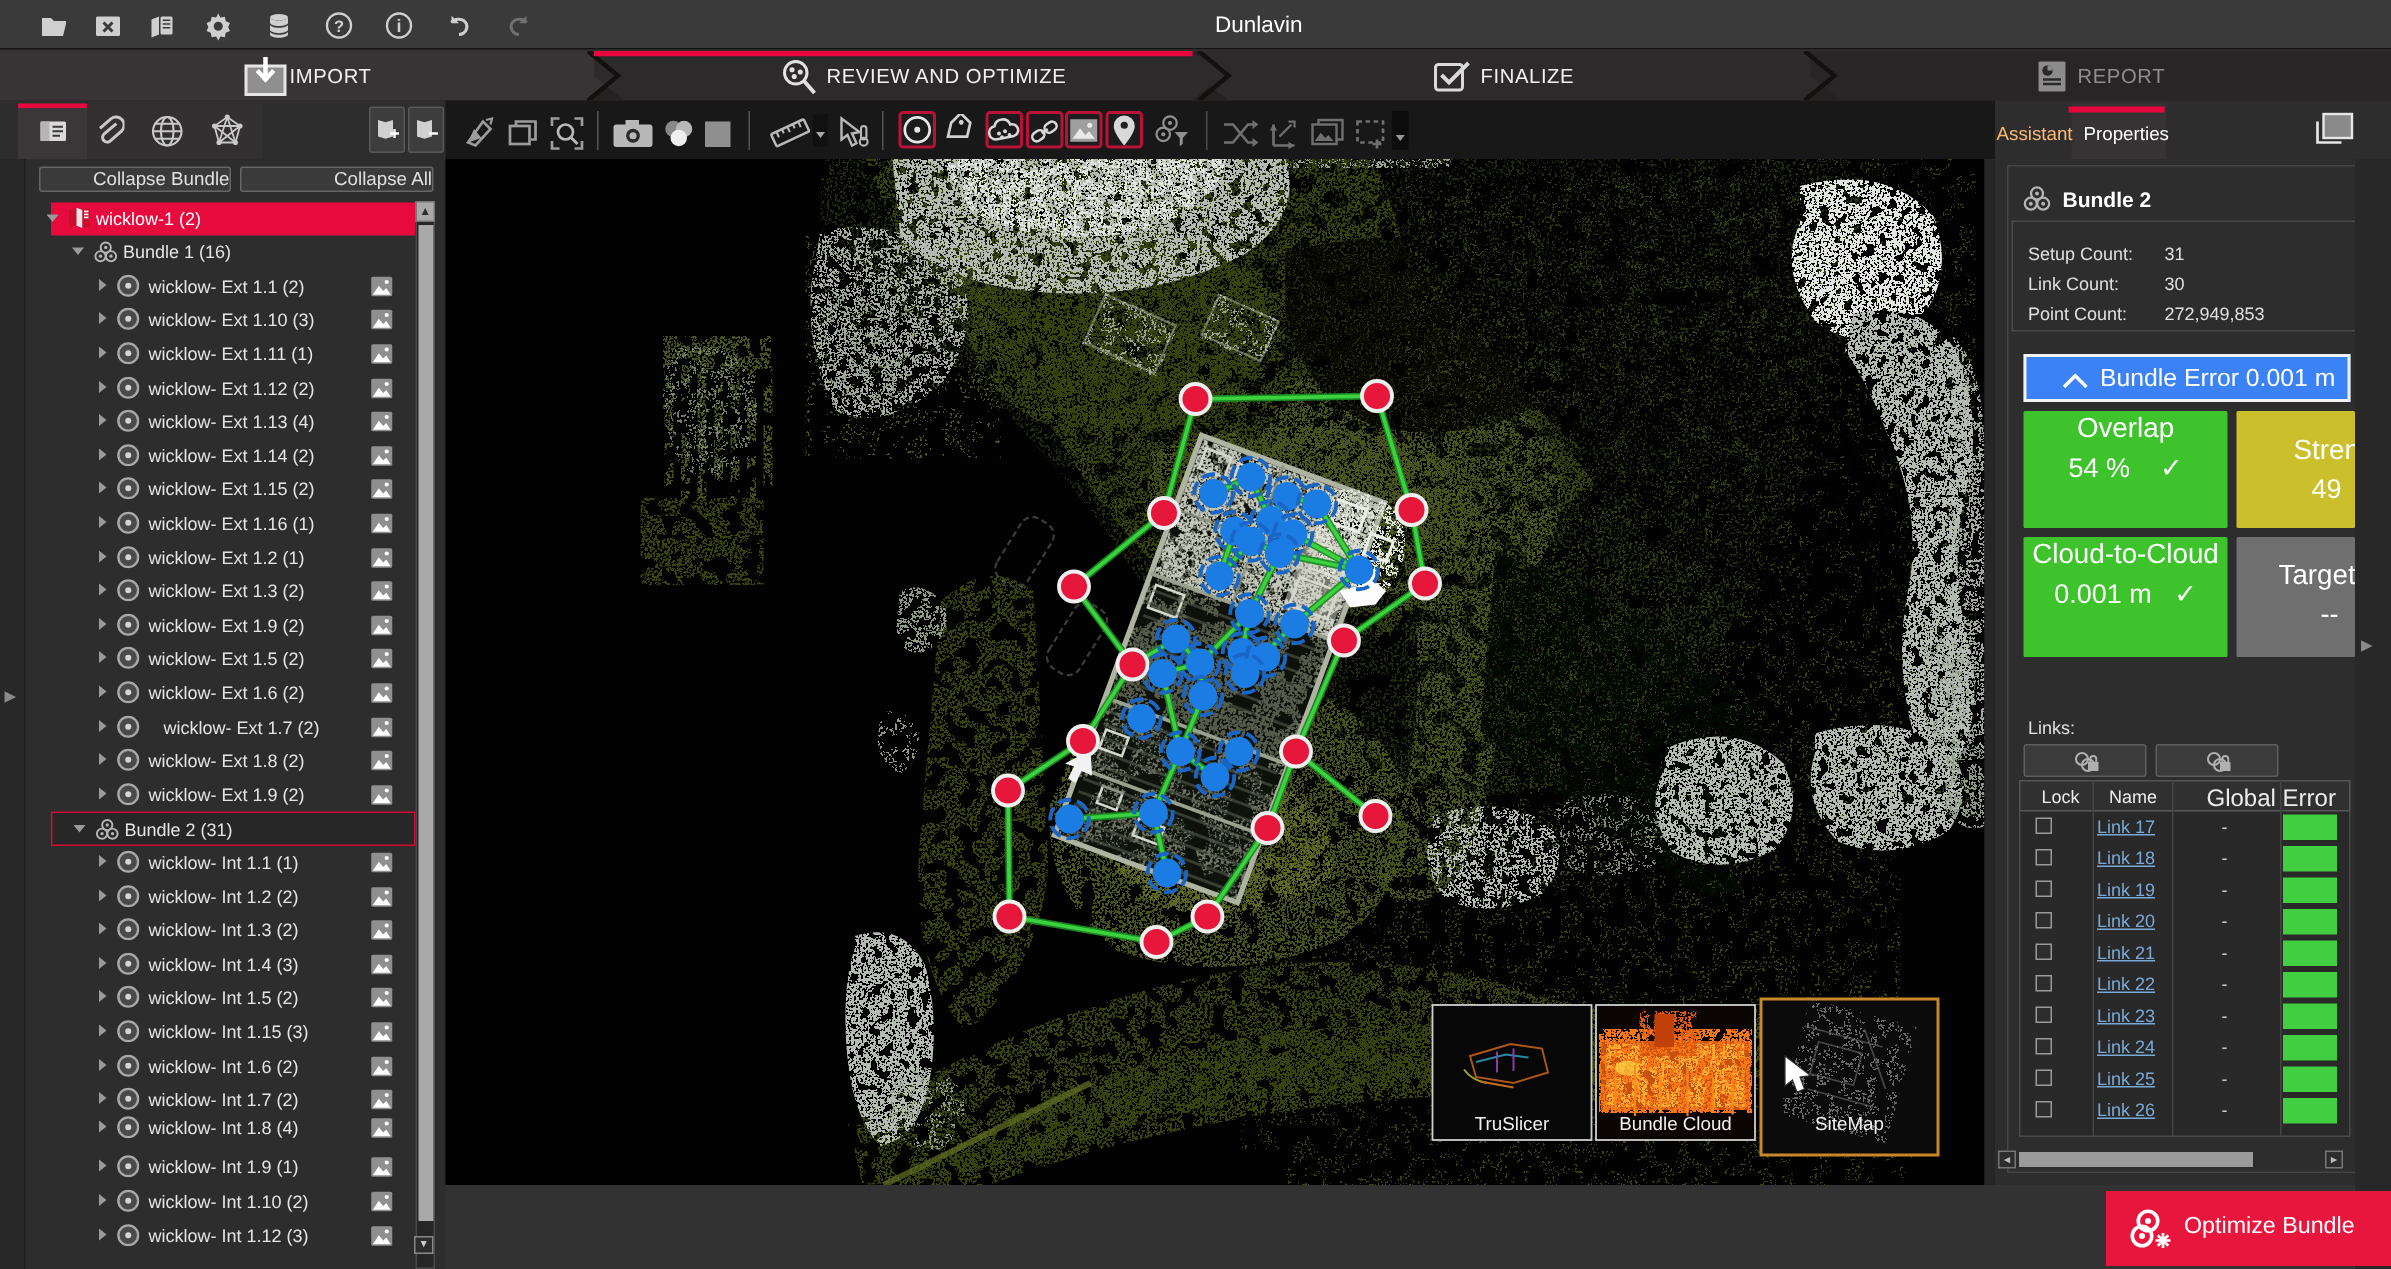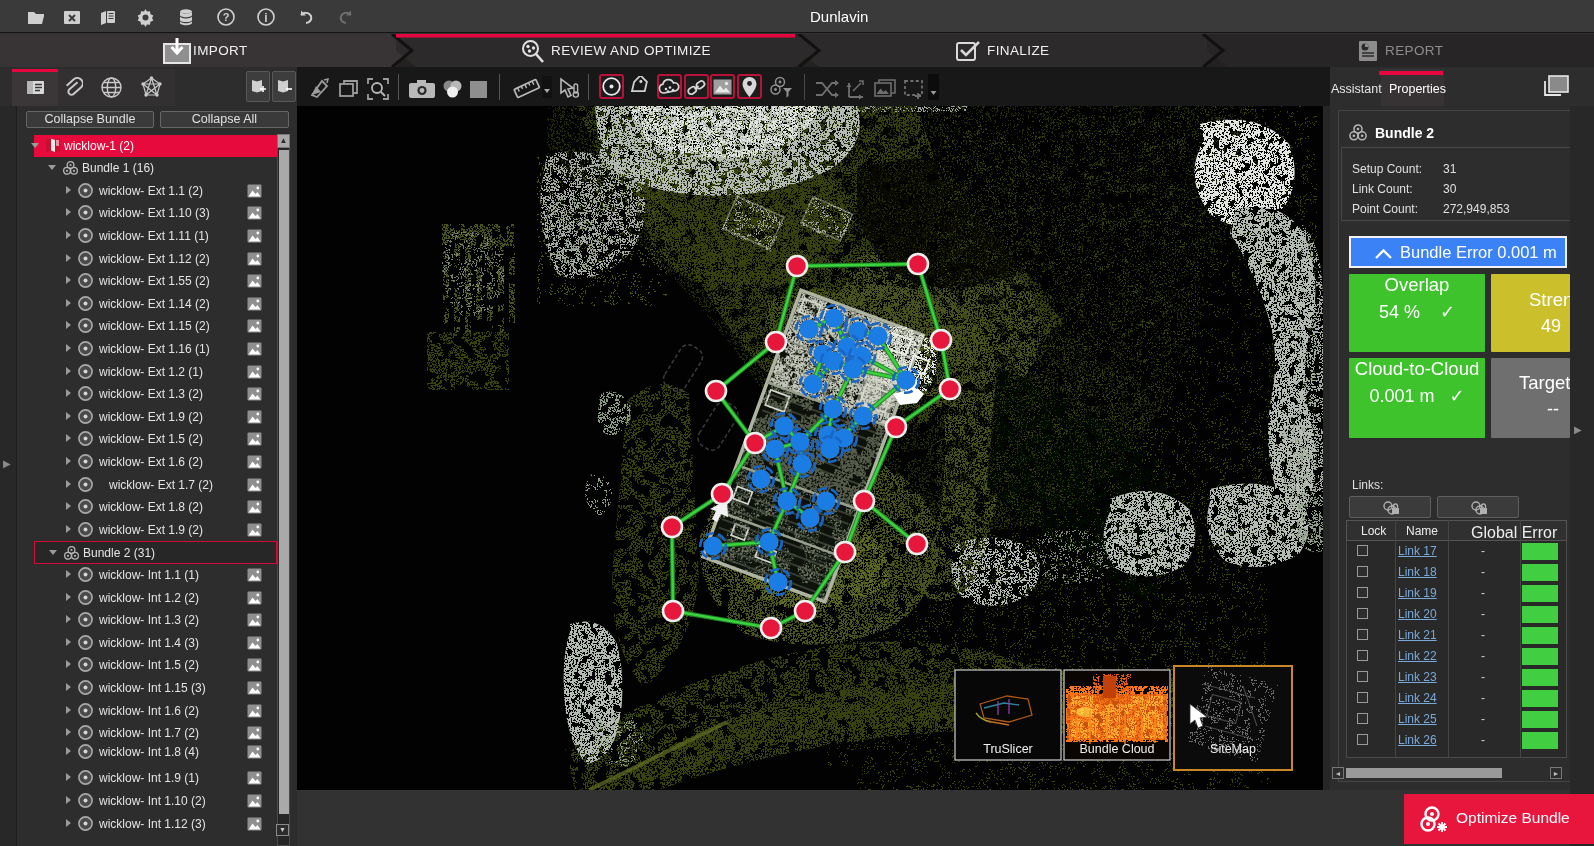--- a/index.html
+++ b/index.html
@@ -6,21 +6,21 @@
 #titlebar{position:absolute;left:0;top:0;width:1594px;height:33px;background:#3a3a3a;border-bottom:1px solid #141414;}
 #title{position:absolute;left:810px;top:8px;color:#fff;font-size:15px;}
 .tbi{position:absolute;top:7px;}
 #tabbar{position:absolute;left:0;top:34px;width:1594px;height:33px;background:#242121;}
 .tabtxt{position:absolute;top:9px;font-size:13.5px;color:#f0f0f0;letter-spacing:0.4px;}
 #toolrow{position:absolute;left:0;top:67px;width:1594px;height:39px;background:#2d2d2d;}
 #toolmid{position:absolute;left:297px;top:67px;width:1033px;height:39px;background:#181818;}
 #lpanel{position:absolute;left:0;top:106px;width:297px;height:740px;background:#2d2d2d;}
 #lstrip{position:absolute;left:0;top:106px;width:17px;height:740px;background:#282828;border-right:1px solid #1e1e1e;}
 #lstrip .arr{position:absolute;left:3px;top:352px;color:#8a8a8a;font-size:10px;}
-.cbtn{position:absolute;height:17px;background:#3a3a3a;border:1px solid #666;border-radius:2px;color:#e0e0e0;font-size:12.5px;text-align:center;line-height:15px;}
+.cbtn{position:absolute;height:17px;background:#3a3a3a;border:1px solid #666;border-radius:2px;color:#e0e0e0;font-size:12.5px;text-align:right;line-height:15px;}
 .trow{position:absolute;left:17px;width:260px;height:22.6px;color:#e4e4e4;font-size:12px;}
 .trow.sel{background:#e60b3c;left:34px;width:243px;}
 .trow.sel2{border:1.5px solid #d40b38;background:#272727;left:34px;width:243px;}
 .tname{position:absolute;top:4px;white-space:nowrap;}
 .ticon{position:absolute;top:3px;}
 .car{position:absolute;top:6px;width:0;height:0;border-left:5px solid #9a9a9a;border-top:4.5px solid transparent;border-bottom:4.5px solid transparent;}
 .car.open{border-left:4.5px solid transparent;border-top:5.5px solid #9a9a9a;border-right:4.5px solid transparent;border-bottom:none;top:8px;}
 #viewport{position:absolute;left:297px;top:106px;width:1026px;height:684px;background:#020202;}
 #vpborder{position:absolute;left:1323px;top:106px;width:7px;height:684px;background:#262626;}
 #bottombar{position:absolute;left:297px;top:790px;width:1297px;height:56px;background:#323232;}
@@ -357,21 +357,21 @@
           <path d="M1.5 12.5 L5.5 6.5 L8.5 10 L10.5 8 L13.5 12.5 Z" fill="#fcfcfc"></path>
           <circle cx="10.8" cy="4" r="1.4" fill="#fcfcfc"></circle>
         </svg></span>
     </div>
 <div class="trow" style="top:270.1px">
       <span class="car" style="left:49px"></span>
       <span class="ticon" style="left:61px"><svg width="15" height="15" viewBox="0 0 15 15">
           <circle cx="7.5" cy="7.5" r="6.6" fill="#4a4a4a" stroke="#a9a9a9" stroke-width="1.6"></circle>
           <circle cx="7.5" cy="7.5" r="2" fill="#d6d6d6"></circle>
         </svg></span>
-      <span class="tname" style="left:82px">wicklow- Ext 1.55 (2)</span>
+      <span class="tname" style="left:82px">wicklow- Ext 1.13 (4)</span>
       <span class="ticon" style="left:230px;top:4px"><svg width="15" height="14" viewBox="0 0 15 14">
           <rect x="0.5" y="0.5" width="14" height="13" rx="1" fill="#8f8f8f"></rect>
           <path d="M1.5 12.5 L5.5 6.5 L8.5 10 L10.5 8 L13.5 12.5 Z" fill="#fcfcfc"></path>
           <circle cx="10.8" cy="4" r="1.4" fill="#fcfcfc"></circle>
         </svg></span>
     </div>
 <div class="trow" style="top:292.7px">
       <span class="car" style="left:49px"></span>
       <span class="ticon" style="left:61px"><svg width="15" height="15" viewBox="0 0 15 15">
           <circle cx="7.5" cy="7.5" r="6.6" fill="#4a4a4a" stroke="#a9a9a9" stroke-width="1.6"></circle>
@@ -1175,21 +1175,21 @@
 <div id="vpborder"></div>
 <div id="bottombar"></div>
 <div id="rpanel"></div>
 <div id="rstrip">
     <span style="position:absolute;left:4px;top:318px;color:#8a8a8a;font-size:10px">▶</span>
   </div>
 
 <div style="position:absolute;left:1330px;top:67px;width:240px;height:39px;background:#2d2d2d"></div>
 <div style="position:absolute;left:1381px;top:69px;width:63px;height:37px;background:#373334"></div>
 <div style="position:absolute;left:1379px;top:71px;width:64px;height:3.5px;background:#e8063e"></div>
-<span style="position:absolute;left:1331px;top:82px;color:#e5e5e5;font-size:12.5px">Assistant</span>
+<span style="position:absolute;left:1331px;top:82px;color:#fdba74;font-size:12.5px">Assistant</span>
 <span style="position:absolute;left:1389px;top:82px;color:#fff;font-size:12.5px">Properties</span>
 <svg style="position:absolute;left:1541px;top:73px" width="30" height="26" viewBox="0 0 30 26">
     <rect x="8" y="3" width="19" height="16" fill="#8a8a8a" stroke="#e6e6e6" stroke-width="1.6"></rect>
     <path d="M4 8 v14 h16" fill="none" stroke="#e6e6e6" stroke-width="1.8"></path>
   </svg>
 
 <div style="position:absolute;left:1338px;top:110px;width:232px;height:672px;background:#2d2d2d;border:1px solid #454545;border-right:none"></div>
 <svg style="position:absolute;left:1348px;top:123px" width="20" height="19" viewBox="0 0 17 16">
     <g fill="none" stroke="#b5b5b5" stroke-width="1.3">
       <circle cx="8.5" cy="5" r="3.4"></circle>

